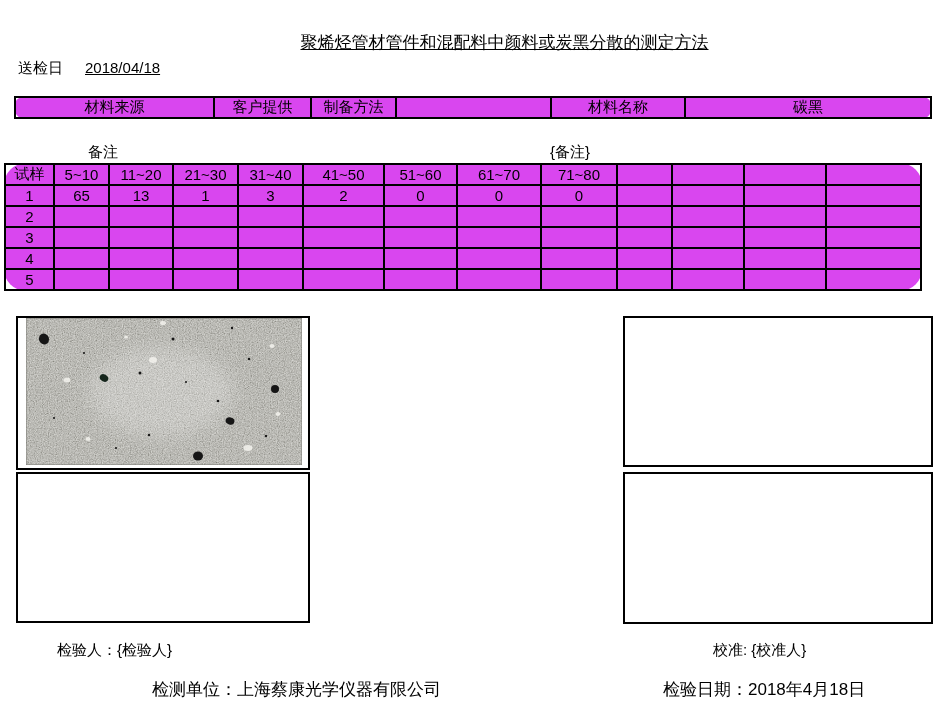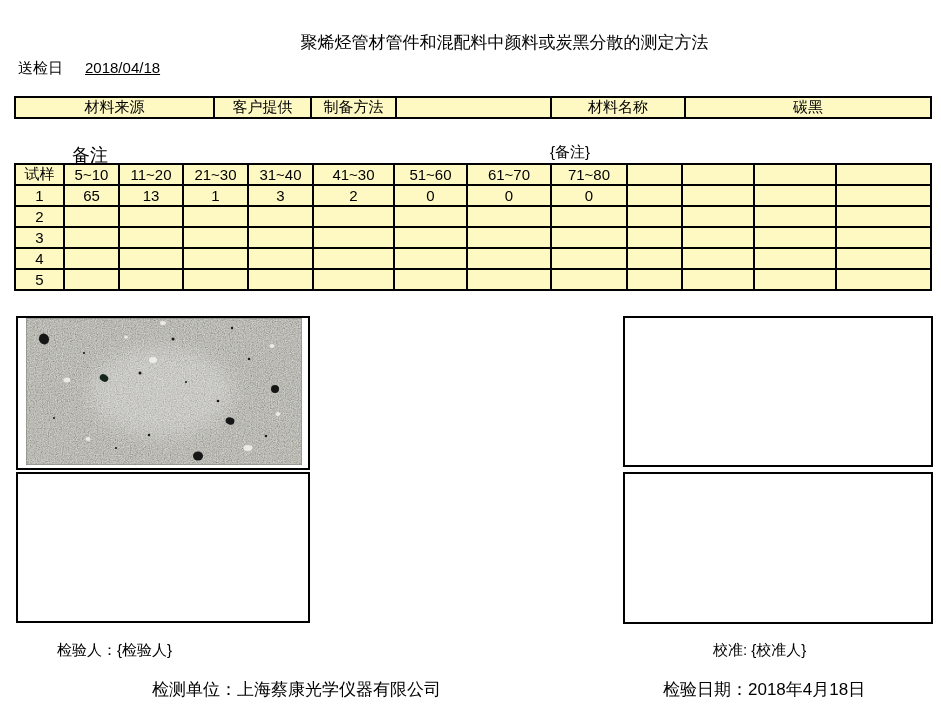--- a/index.html
+++ b/index.html
@@ -4,36 +4,37 @@
 <style>
   html,body{margin:0;padding:0;}
   body{
     width:941px;height:707px;background:#ffffff;color:#000;
     font-family:"Liberation Sans","DejaVu Sans",sans-serif;
     position:relative;overflow:hidden;
   }
   .page{position:absolute;inset:0;}
   .title{
     position:absolute;left:68px;top:31px;width:873px;
-    text-align:center;font-size:17px;white-space:nowrap;
+    text-align:center;font-size:17px;white-space:nowrap;text-decoration:underline;
   }
   .submission{position:absolute;left:18px;top:59px;font-size:15px;white-space:nowrap;}
   .submission .date{margin-left:22px;text-decoration:underline;}
   table.tbl{
     position:absolute;border-collapse:collapse;table-layout:fixed;
-    background:#fef9c3;
+    background:#d946ef;
+    border-radius:22px;
   }
   table.tbl td, table.tbl th{
     border:2px solid #000;text-align:center;vertical-align:middle;
     font-size:15px;font-weight:normal;padding:0;height:19px;
     overflow:hidden;white-space:nowrap;
   }
   table.info{left:14px;top:96px;width:916px;}
-  table.data{left:14px;top:163px;width:916px;}
-  .remark-label{position:absolute;left:72px;top:143px;font-size:18px;}
+  table.data{left:4px;top:163px;width:916px;}
+  .remark-label{position:absolute;left:88px;top:143px;font-size:15px;}
   .remark-value{position:absolute;left:550px;top:143px;font-size:15px;}
   .box{position:absolute;border:2px solid #000;background:#fff;box-sizing:border-box;}
   .box-lt{left:16px;top:316px;width:294px;height:154px;}
   .box-lb{left:16px;top:472px;width:294px;height:151px;}
   .box-rt{left:623px;top:316px;width:310px;height:151px;}
   .box-rb{left:623px;top:472px;width:310px;height:152px;}
   .micro{position:absolute;left:8px;top:0;display:block;}
   .sig{position:absolute;font-size:15px;white-space:nowrap;}
   .sig-inspector{left:57px;top:641px;}
   .sig-calibrator{left:713px;top:641px;}
@@ -92,21 +93,21 @@
         <col style="width:82px">
       <col style="width:95px">
     </colgroup>
     <thead id="data-head">
         <tr>
           <th>试样</th>
           <th>5~10</th>
           <th>11~20</th>
           <th>21~30</th>
           <th>31~40</th>
-          <th>41~30</th>
+          <th>41~50</th>
           <th>51~60</th>
           <th>61~70</th>
           <th>71~80</th>
           <th></th>
           <th></th>
           <th></th>
           <th></th>
         </tr>
       </thead>
     <tbody id="data-body">

